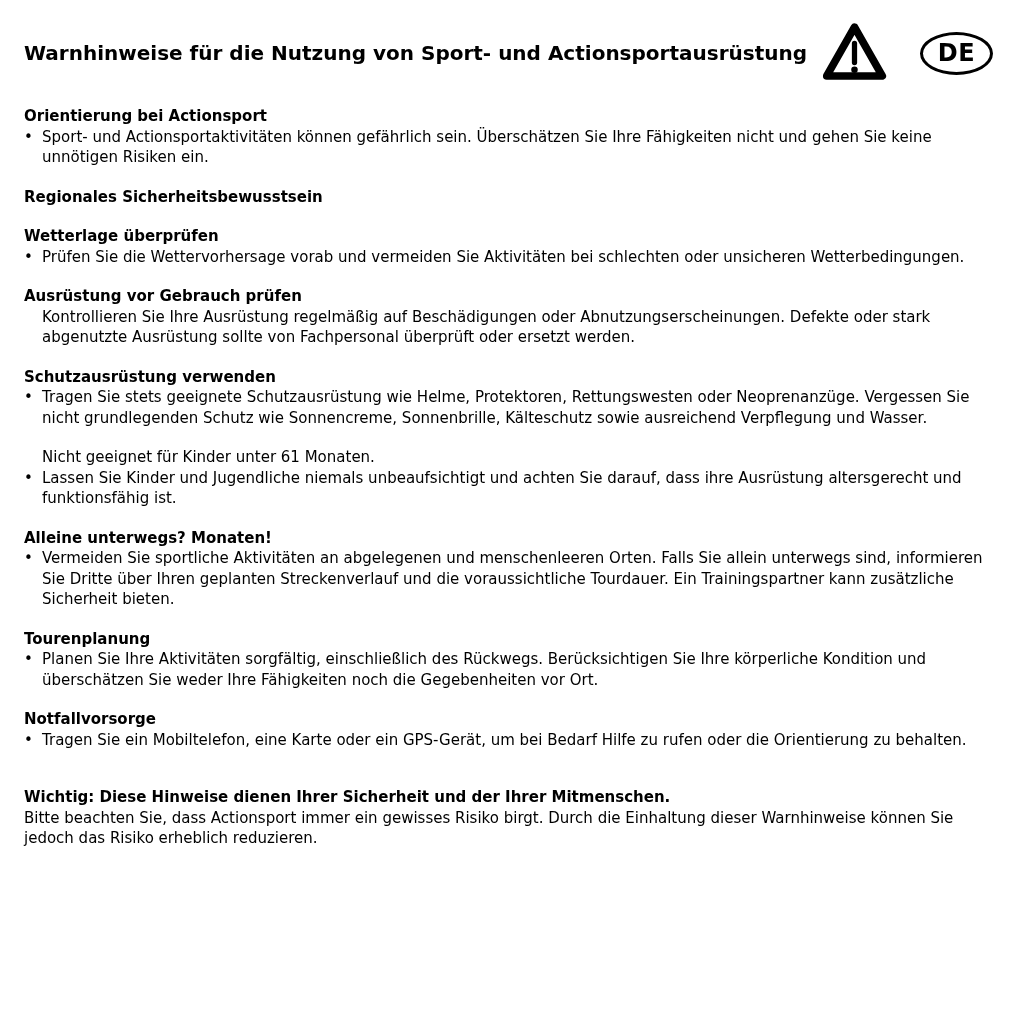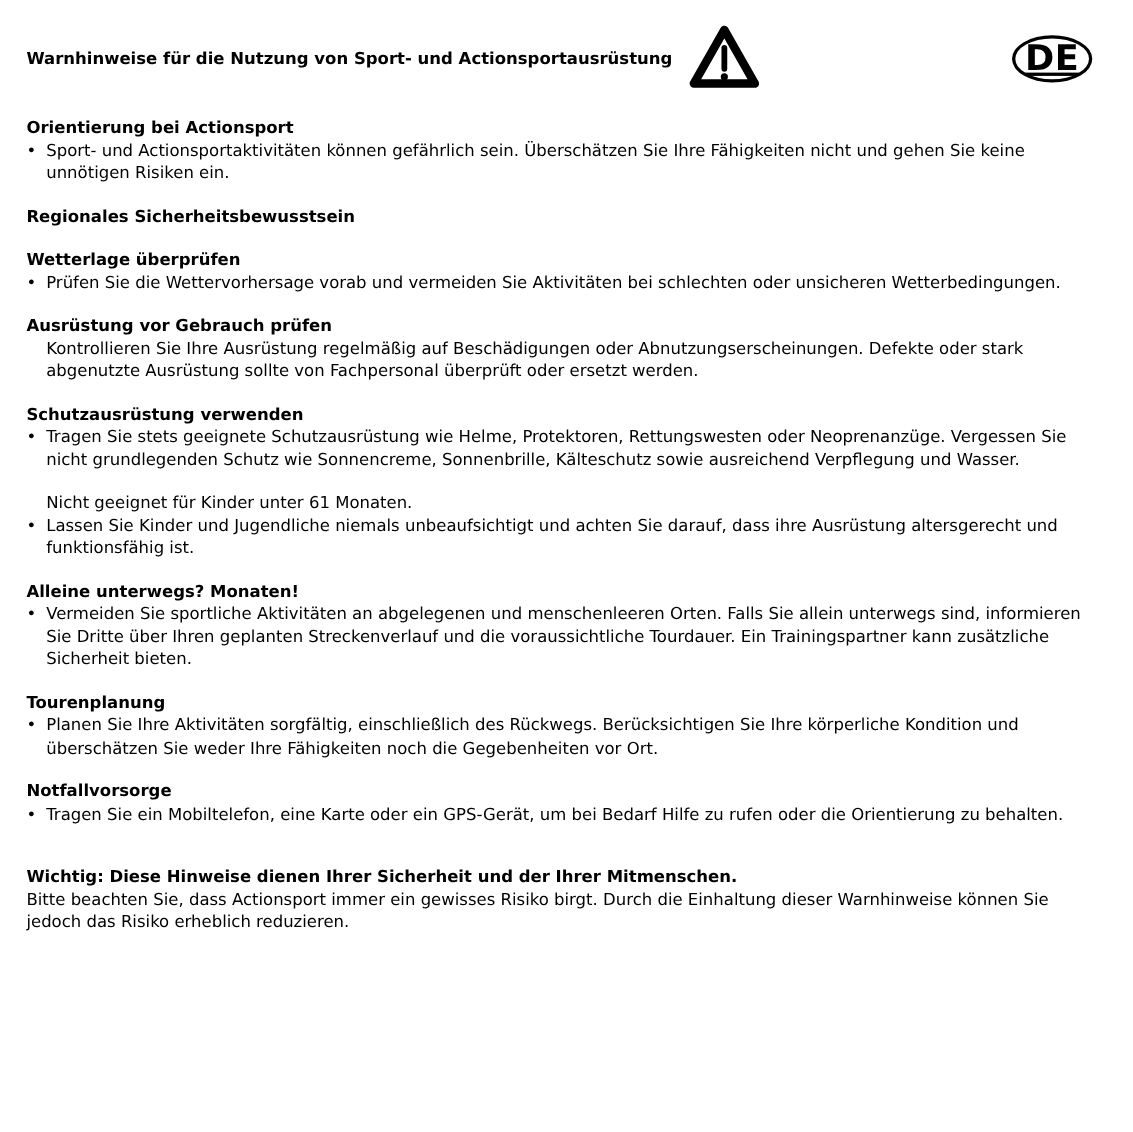--- a/index.html
+++ b/index.html
@@ -18,45 +18,44 @@
     padding: 20px 32px 0 24px;
   }
   
   .header {
     display: flex;
     align-items: center;
     height: 66px;
     margin-bottom: 20px;
   }
   .title {
-    font-size: 15px;
+    font-size: 20px;
     font-weight: 700;
     white-space: nowrap;
   }
   .warn-icon {
     width: 67px;
     height: 64px;
     margin-left: 14px;
     flex: 0 0 auto;
   }
   .header-spacer { flex: 1 1 auto; }
   .lang-badge {
     width: 73px;
     height: 43px;
     border: 3px solid #000000;
     border-radius: 50%;
     display: flex;
     align-items: center;
     justify-content: center;
-    font-size: 32px;
+    font-size: 24px;
     font-weight: 700;
     letter-spacing: 0.5px;
     flex: 0 0 auto;
     margin-right: 5px;
-    text-decoration: underline;
   }
   
   .sec { margin-bottom: 19px; }
   .sec h2 {
     font-size: 15px;
     font-weight: 700;
     line-height: 20.5px;
   }
   .item { display: flex; }
   .marker {

